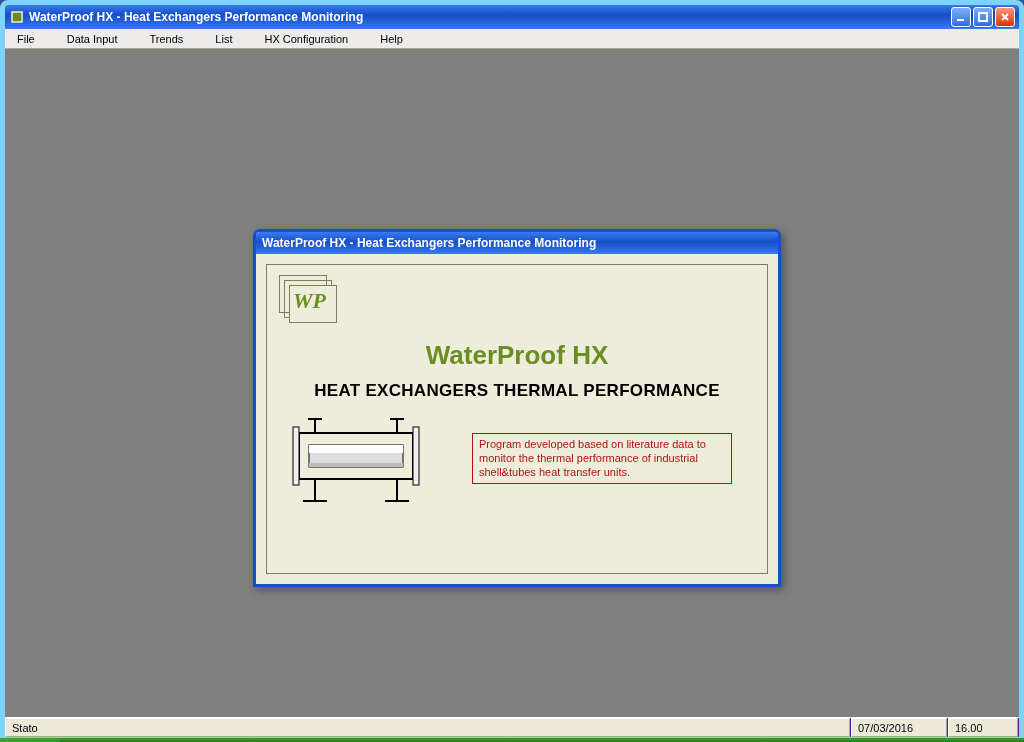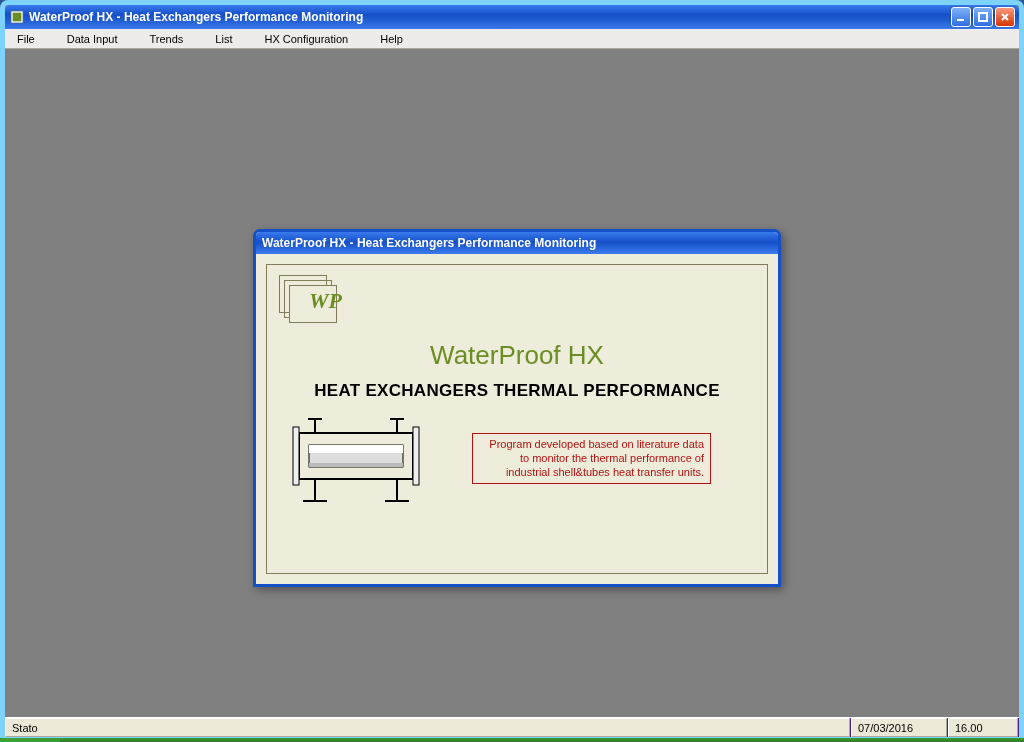--- a/index.html
+++ b/index.html
@@ -156,28 +156,27 @@
     border: 1px solid #837c5a;
   }
   .wp-logo .frame.f1 { left: 0; top: 0; width: 48px; height: 38px; }
   .wp-logo .frame.f2 { left: 5px; top: 5px; width: 48px; height: 38px; }
   .wp-logo .frame.f3 { left: 10px; top: 10px; width: 48px; height: 38px; background: #eeecda; }
   .wp-logo .wp-text {
     position: absolute; left: 14px; top: 13px;
     font-style: italic; font-weight: bold; font-size: 22px;
     color: #6b8e23;
     font-family: "Times New Roman", serif;
-    margin-left: 16px;
   }
 
   .splash-h1 {
     position: absolute; top: 75px; left: 0; right: 0;
     text-align: center;
     font-family: Arial, sans-serif;
-    font-weight: normal;
+    font-weight: bold;
     font-size: 26px;
     color: #6b8e23;
   }
   .splash-h2 {
     position: absolute; top: 116px; left: 0; right: 0;
     text-align: center;
     font-family: Arial, sans-serif;
     font-weight: bold;
     font-size: 17px;
     color: #000000;
@@ -186,24 +185,24 @@
 
   .hx-diagram {
     position: absolute;
     left: 14px; top: 150px;
     width: 150px; height: 95px;
   }
 
   .desc-box {
     position: absolute;
     left: 205px; top: 168px;
-    width: 239px;
+    width: 260px;
     border: 1px solid #b31213;
     padding: 4px 6px;
-    text-align: right;
+    text-align: left;
     color: #b31213;
     font-size: 11px;
     line-height: 1.25;
     background: #eeecda;
   }
 
   .splash-footer {
     position: absolute;
     left: 0; right: 0; bottom: 0;
     border-top: 1px solid #c8c3a4;

